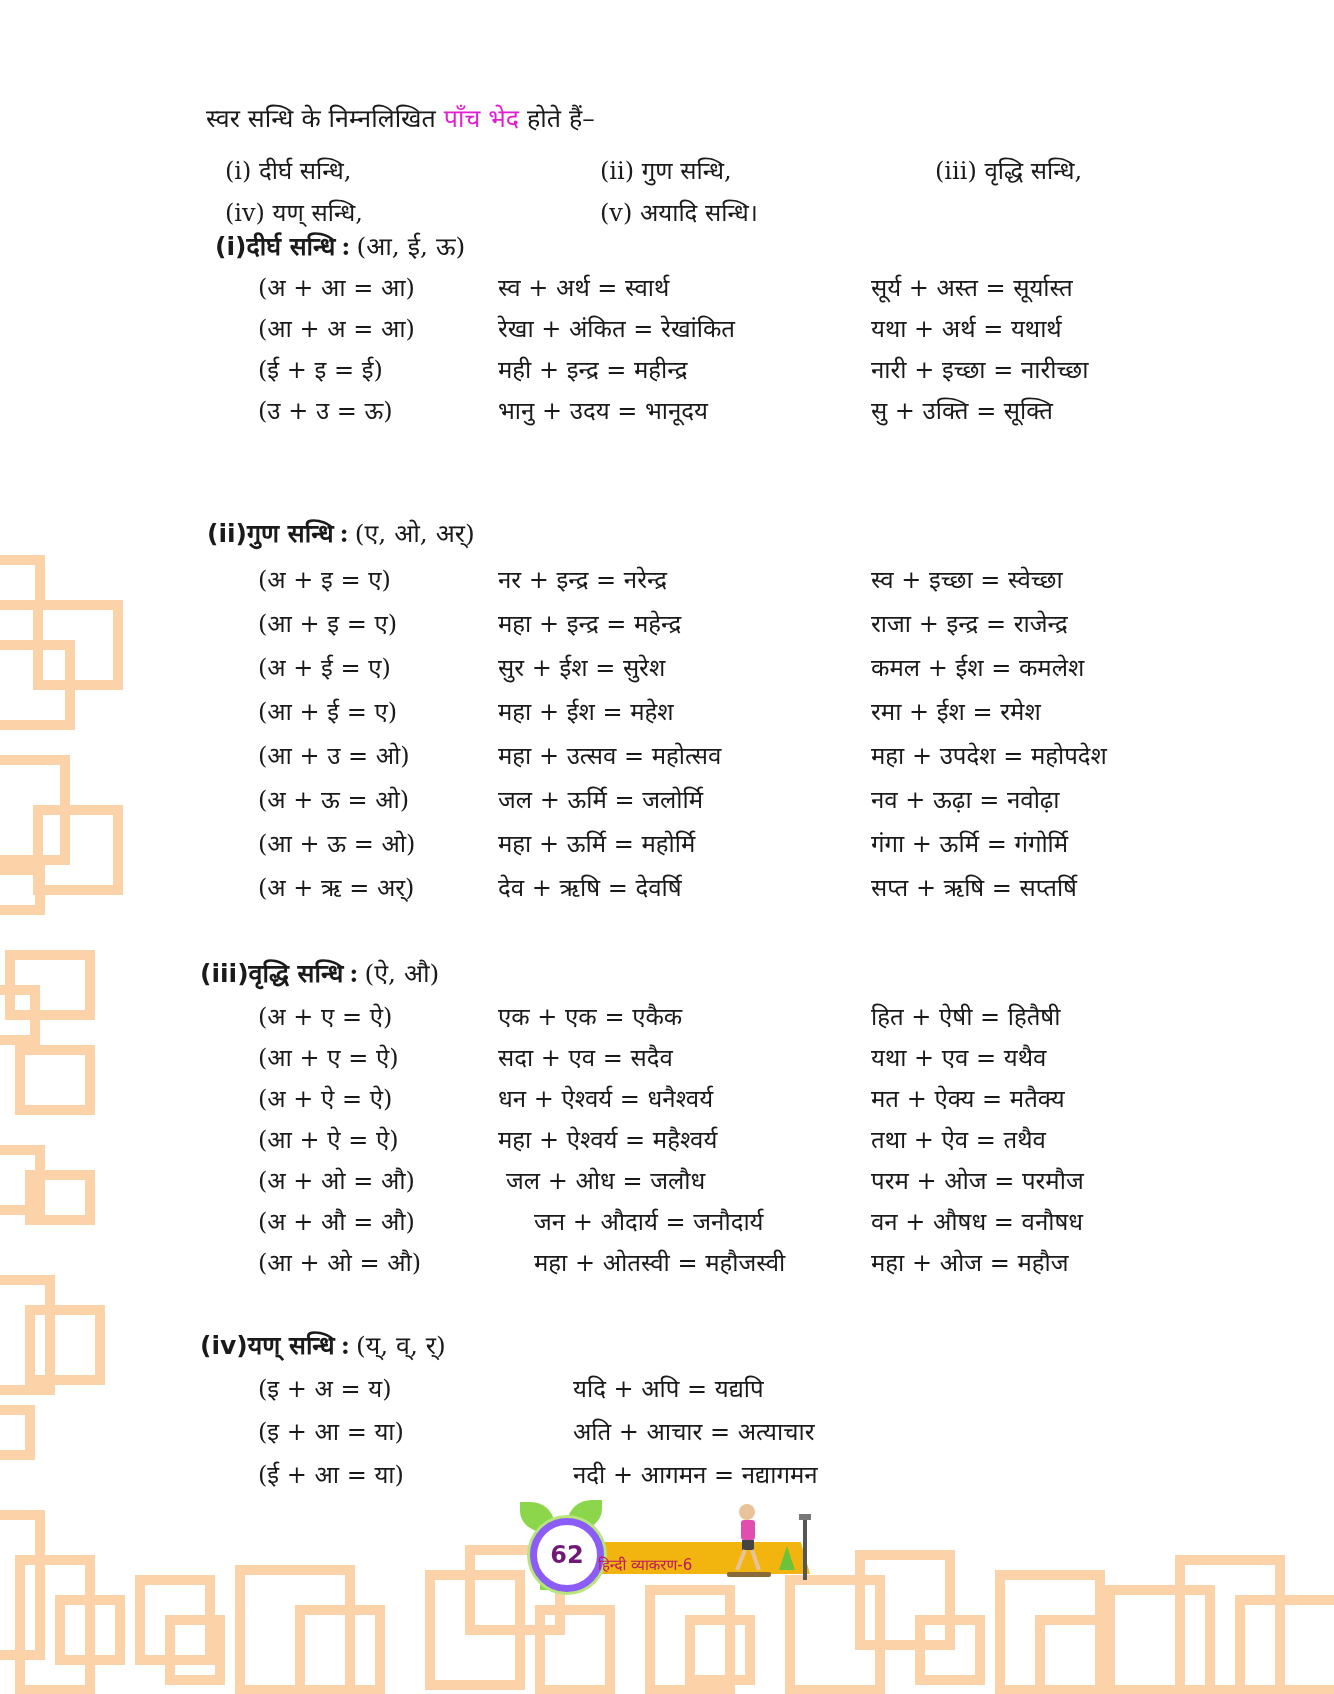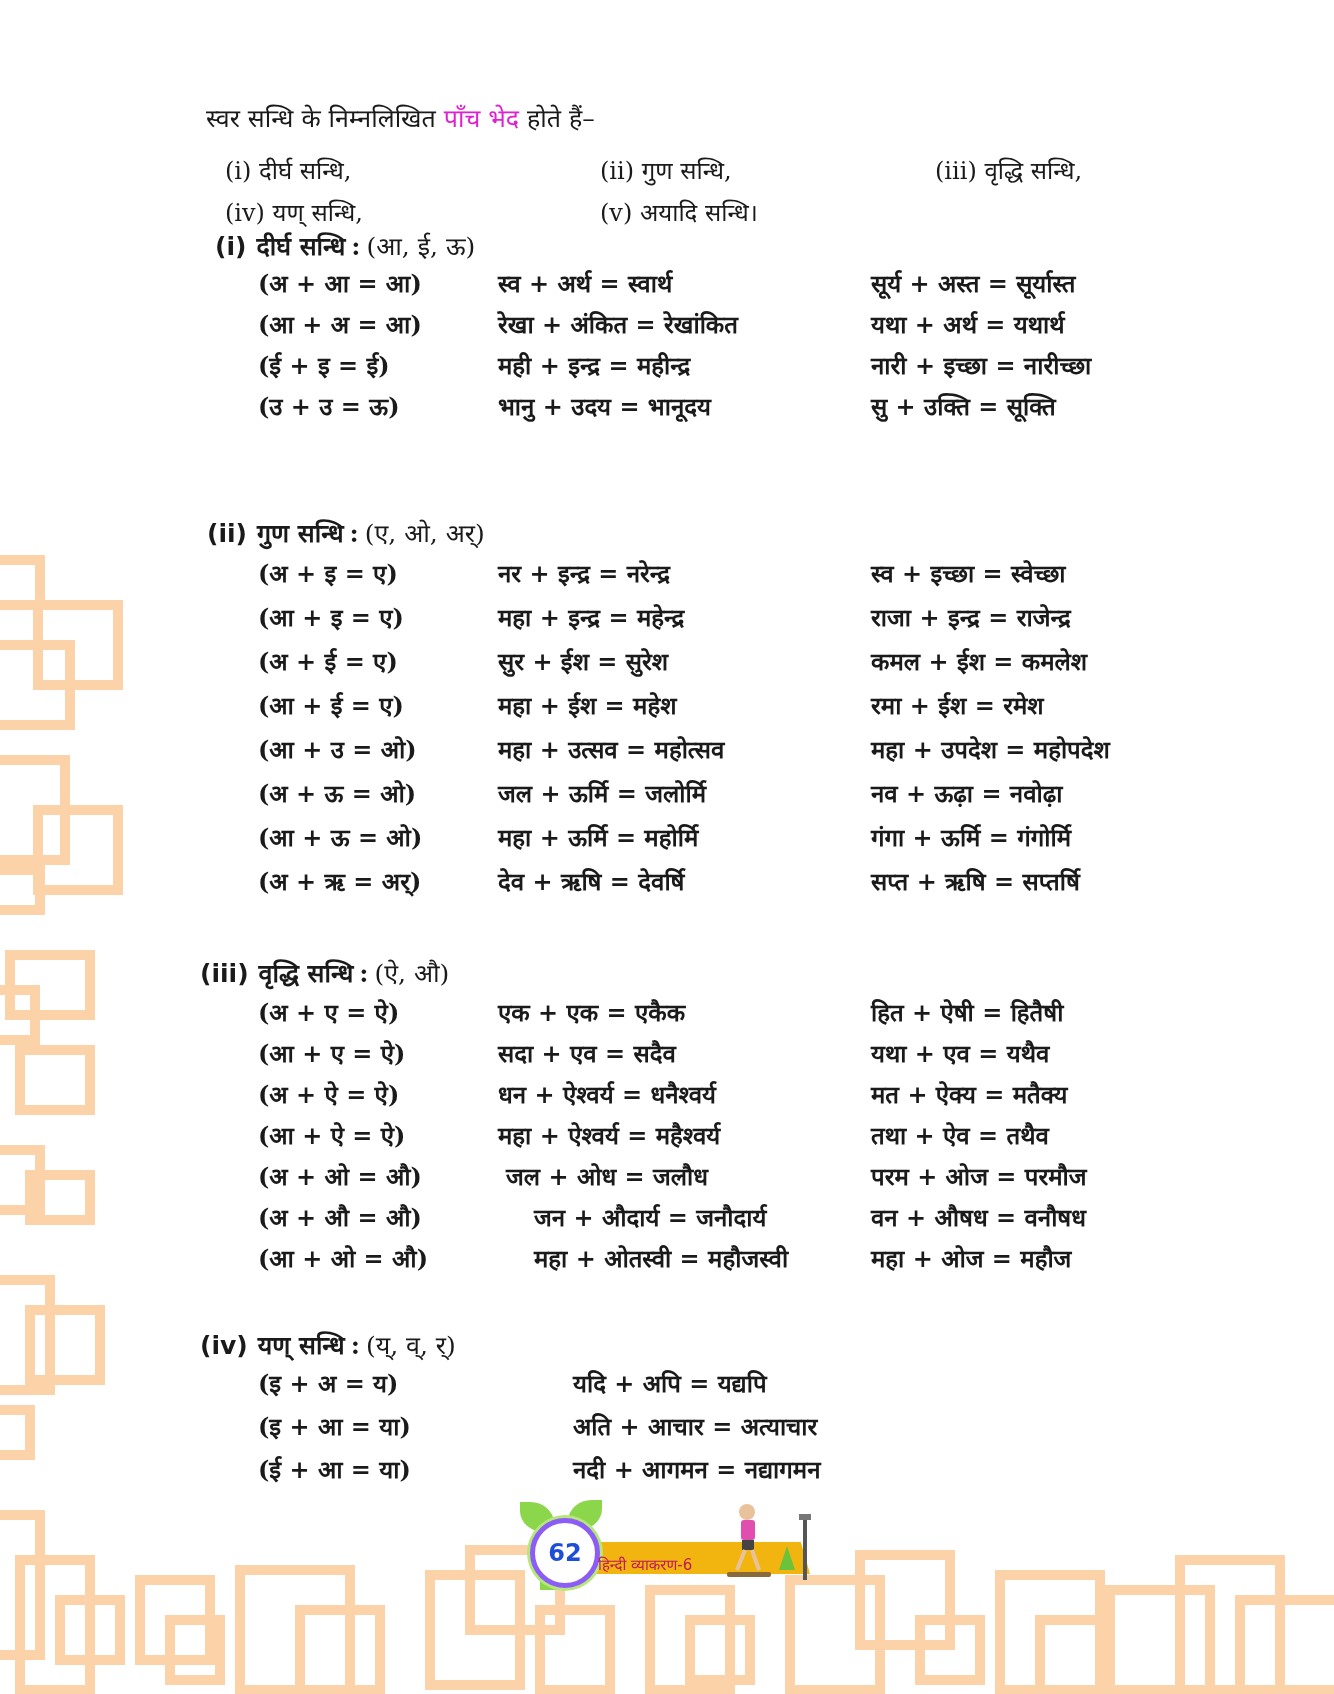--- a/index.html
+++ b/index.html
@@ -16,42 +16,42 @@
     .types .trow { display: flex; height: 42px; align-items: center; }
     .types .titem { white-space: nowrap; }
     .types .titem:nth-child(1) { width: 375px; }
     .types .titem:nth-child(2) { width: 335px; }
     .section-head {
       position: absolute; font-size: 25px; white-space: nowrap;
     }
     .section-head .num, .section-head .name {
       font-family: "DejaVu Sans", "Liberation Sans", sans-serif; font-weight: bold;
     }
-    .section-head .name { margin-left: 10px; }
+    .section-head .name { }
     .section-head .colon { font-weight: bold; margin: 0 6px; }
     .rows { position: absolute; left: 258px; width: 1000px; font-size: 24px; }
-    .row { display: flex; align-items: flex-start; white-space: nowrap; font-weight: bold; }
+    .row { display: flex; align-items: center; white-space: nowrap; }
     .row .rule { width: 240px; }
     .row .ex1 { width: 373px; }
     .row .ex2 { }
     .footer-badge { position: absolute; left: 520px; top: 1500px; width: 300px; height: 90px; }
     .badge-band {
       position: absolute; left: 60px; top: 42px; width: 230px; height: 32px;
       background: #f2b40f;
       clip-path: polygon(0 0, 96% 0, 100% 100%, 0 100%);
     }
     .badge-label {
       position: absolute; left: 78px; top: 54px; font-size: 15px; color: #be185d;
       font-family: "DejaVu Sans", "Liberation Sans", sans-serif; white-space: nowrap;
     }
     .badge-circle {
       position: absolute; left: 10px; top: 18px; width: 60px; height: 60px; border-radius: 50%;
-      background: #ffffff; border: 5px solid #8b5cf6; box-shadow: 0 0 0 3px #b7e67a;
+      background: #ffffff; border: 7px solid #8b5cf6; box-shadow: 0 0 0 3px #b7e67a;
       display: flex; align-items: center; justify-content: center;
-      font-family: "DejaVu Sans", "Liberation Sans", sans-serif; font-weight: bold; font-size: 24px; color: #1d4ed8; text-align: center;
+      font-family: "DejaVu Sans", "Liberation Sans", sans-serif; font-weight: bold; font-size: 24px; color: #701a75; text-align: center;
     }
     .leaf { position: absolute; background: #8bd64a; border-radius: 0 70% 0 70%; }
   </style>
 </head>
 <body>
 
 <svg class="deco" viewBox="0 0 1334 1694">
   <g fill="none" stroke="#fcd3a8" stroke-width="10">
 
     <rect x="-10" y="560" width="50" height="45"></rect>

